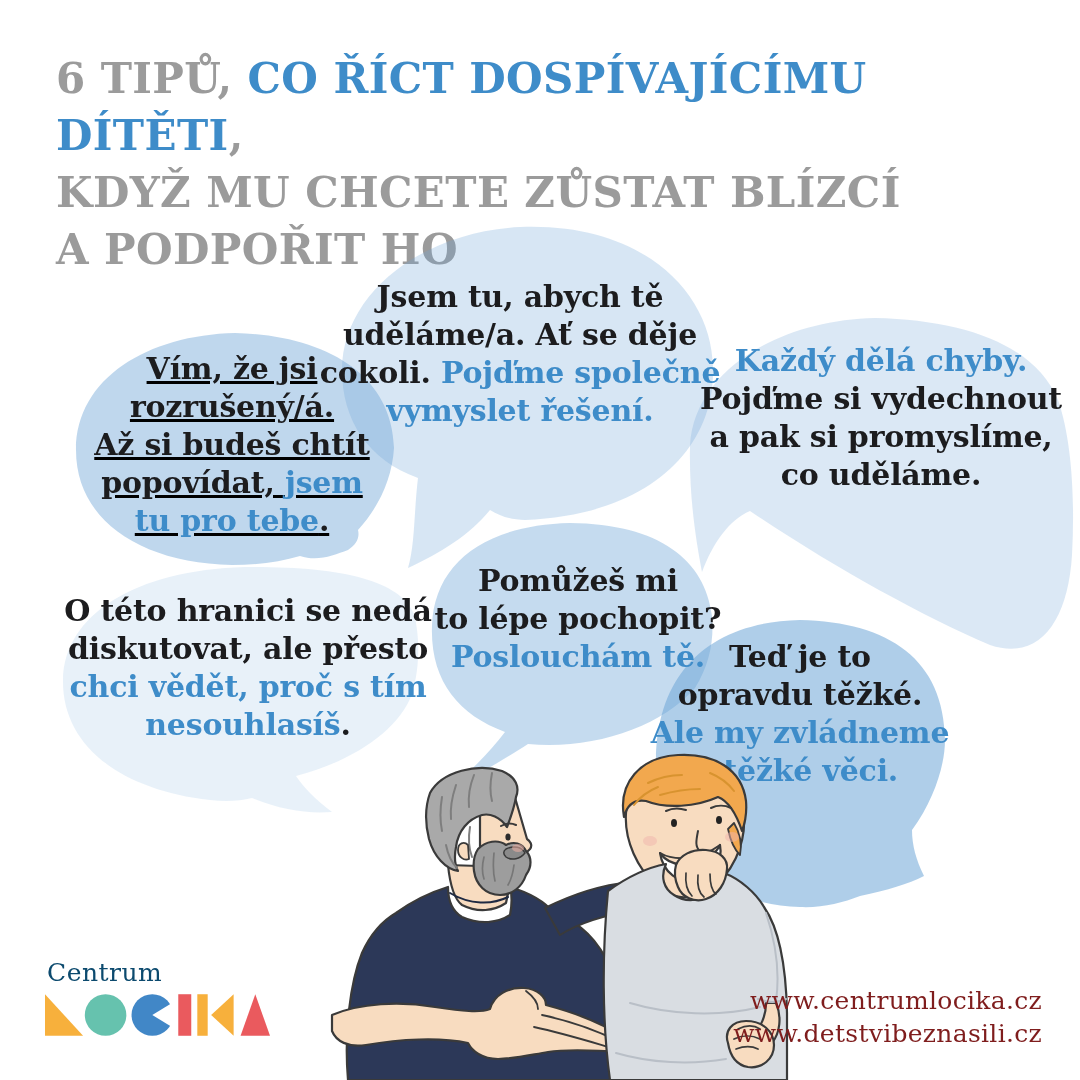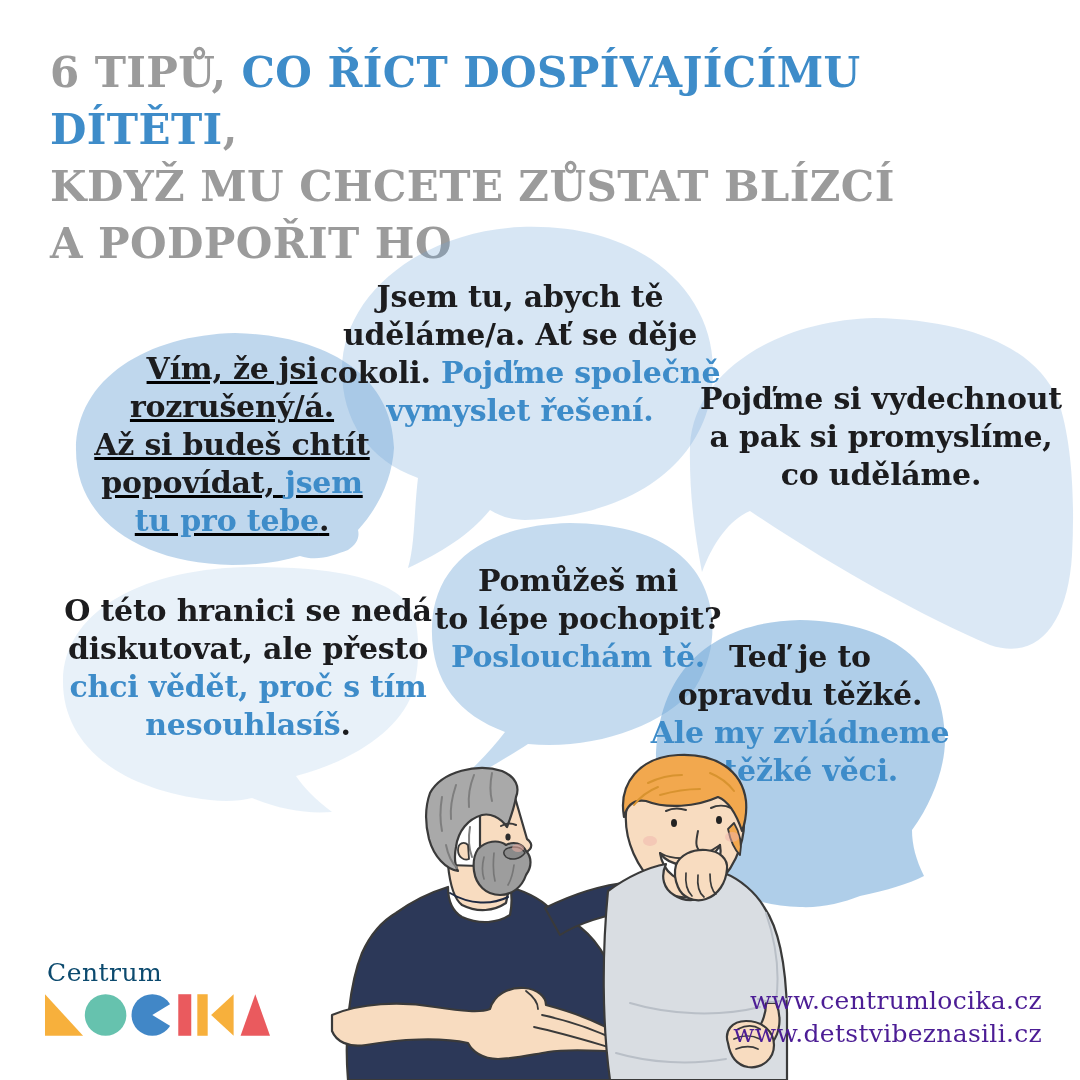--- a/index.html
+++ b/index.html
@@ -3,21 +3,21 @@
 <meta charset="utf-8">
 <style>
   html,body{margin:0;padding:0;background:#e9e9e9;}
   .poster{
     position:relative;width:1080px;height:1080px;background:#ffffff;
     overflow:hidden;font-family:"DejaVu Serif", "Liberation Serif", serif;
     margin:0 auto;
   }
   
   .title{
-    position:absolute;left:50px;top:44px;width:990px;margin:0;
+    position:absolute;left:50px;top:44px;width:990px;margin:6px;
     font-size:42px;line-height:57px;font-weight:bold;letter-spacing:.4px;
     white-space:pre-line;
   }
   
   .seg-gray{color:#9B9B9B;}
   .seg-blue{color:#3E8CC9;}
   .seg-dark{color:#1C1C1E;}
   
   .bubbles-svg{position:absolute;left:0;top:0;z-index:1;}
   
@@ -34,21 +34,21 @@
   
   .illustration-svg{position:absolute;left:330px;top:753px;z-index:3;}
   
   .logo-prefix{
     position:absolute;left:47px;top:958px;z-index:4;
     font-size:25px;letter-spacing:.5px;color:#0c4a6e;
   }
   .logo-svg{position:absolute;left:45px;top:993px;z-index:4;}
   .urls{
     position:absolute;right:38px;top:984px;z-index:4;text-align:right;
-    font-size:25px;line-height:33px;color:#4c1d95;letter-spacing:.3px;margin-left:20px;
+    font-size:25px;line-height:33px;color:#7f1d1d;letter-spacing:.3px;margin-left:20px;
   }
 </style>
 </head>
 <body>
 
 <div class="poster">
 
   <h1 class="title"><span class="seg-gray">6 TIPŮ, </span><span class="seg-blue">CO ŘÍCT DOSPÍVAJÍCÍMU DÍTĚTI</span><span class="seg-gray">,
 KDYŽ MU CHCETE ZŮSTAT BLÍZCÍ
 A PODPOŘIT HO</span></h1>
@@ -84,21 +84,21 @@
 
   <div class="bubble-text" id="bubble-a-text"><span class="seg-dark">Jsem tu, abych tě
 uděláme/a. Ať se děje
 cokoli. </span><span class="seg-blue">Pojďme společně
 vymyslet řešení.</span></div>
   <div class="bubble-text" id="bubble-b-text"><span class="seg-dark">Vím, že jsi
 rozrušený/á.
 Až si budeš chtít
 popovídat, </span><span class="seg-blue">jsem
 tu pro tebe</span><span class="seg-dark">.</span></div>
-  <div class="bubble-text" id="bubble-c-text"><span class="seg-dark">
+  <div class="bubble-text" id="bubble-c-text"><span class="seg-blue">Každý dělá chyby.</span><span class="seg-dark">
 Pojďme si vydechnout
 a pak si promyslíme,
 co uděláme.</span></div>
   <div class="bubble-text" id="bubble-e-text"><span class="seg-dark">Pomůžeš mi
 to lépe pochopit?
 </span><span class="seg-blue">Poslouchám tě.</span></div>
   <div class="bubble-text" id="bubble-d-text"><span class="seg-dark">O této hranici se nedá
 diskutovat, ale přesto
 </span><span class="seg-blue">chci vědět, proč s tím
 nesouhlasíš</span><span class="seg-dark">.</span></div>

